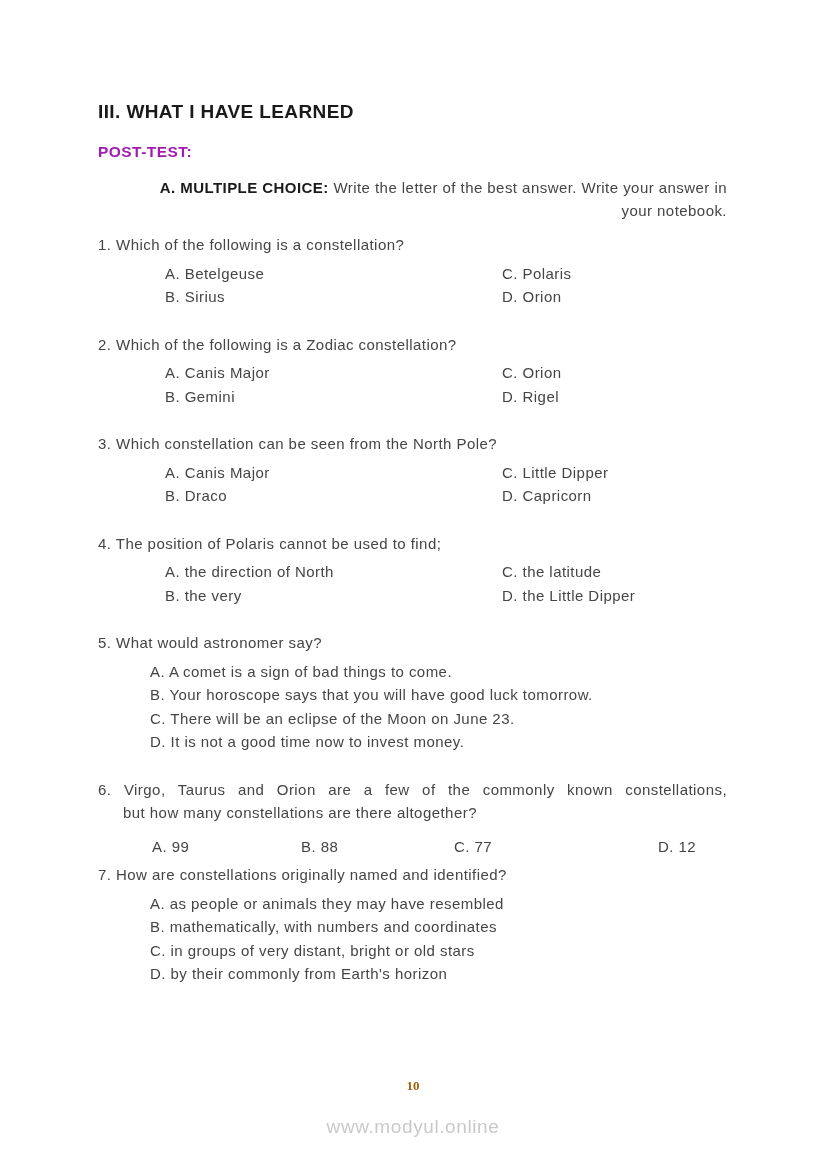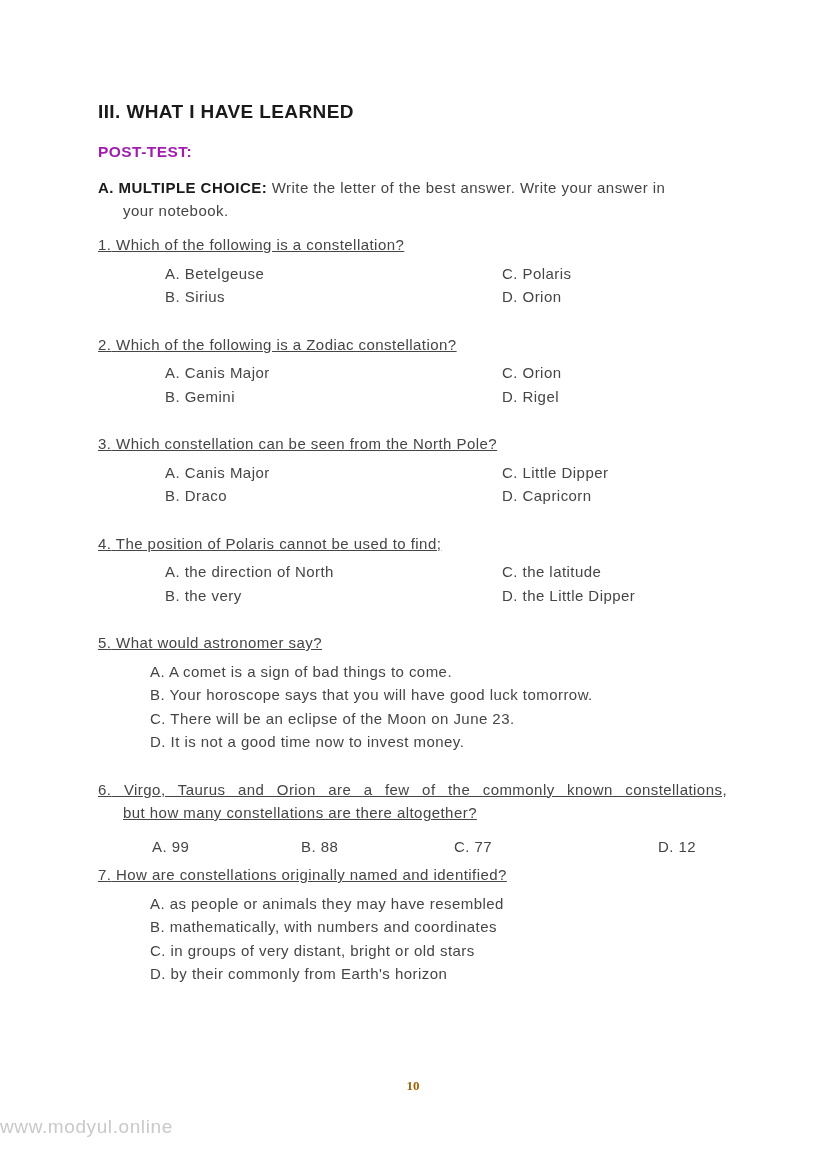--- a/index.html
+++ b/index.html
@@ -17,44 +17,44 @@
     overflow: hidden;
   }
   .section-title {
     font-size: 19px; font-weight: 700; color: #1a1a1a;
     letter-spacing: 0.4px; margin: 0 0 20px 0;
   }
   .post-test {
     font-size: 15.5px; font-weight: 700; color: #a21caf;
     margin: 0 0 15px 0;
   }
-  .instructions { margin: 0 0 11px 0; line-height: 23px; }
+  .instructions { margin: 0 0 11px 0; line-height: 23px; text-align: right; }
   .instructions .line { display: block; }
   .instructions .line2 { padding-left: 25px; }
   .instructions .instr-label { font-weight: 700; color: #1a1a1a; }
   .question { margin: 0 0 24px 0; }
-  .q-text { margin: 0 0 5px 0; line-height: 23.5px; text-decoration: underline; }
+  .q-text { margin: 0 0 5px 0; line-height: 23.5px; }
   .q-num { display: inline; }
   .opts { line-height: 23.5px; }
   .opts-2col { display: grid; grid-template-columns: 337px 1fr; margin-left: 67px; }
   .opts-stack { margin-left: 52px; }
   .opts-stack .opt { display: block; }
   .opts-row4 { display: grid; grid-template-columns: 149px 153px 204px 1fr; margin-left: 54px; margin-top: 10px; }
   .q6 { margin-bottom: 5px; }
   .q6 .q-line1 { display: block; text-align: justify; text-align-last: justify; }
   .q6 .q-line2 { display: block; padding-left: 25px; }
   .page-number {
     position: absolute; top: 1078px; left: 0; width: 100%;
     text-align: center;
     font-family: "Liberation Serif", "DejaVu Serif", serif;
     font-weight: 700; font-size: 13px; color: #a16207; letter-spacing: 0;
   }
   .watermark {
     position: absolute; top: 1116px; left: 0; width: 100%;
-    text-align: left; font-size: 19px; color: #c9c9c9; letter-spacing: 0.6px;
+    text-align: center; font-size: 19px; color: #c9c9c9; letter-spacing: 0.6px;
   }
 </style>
 </head>
 <body>
 
 <div class="page">
 
   <h1 class="section-title">III. WHAT I HAVE LEARNED</h1>
   <h2 class="post-test">POST-TEST:</h2>
 

